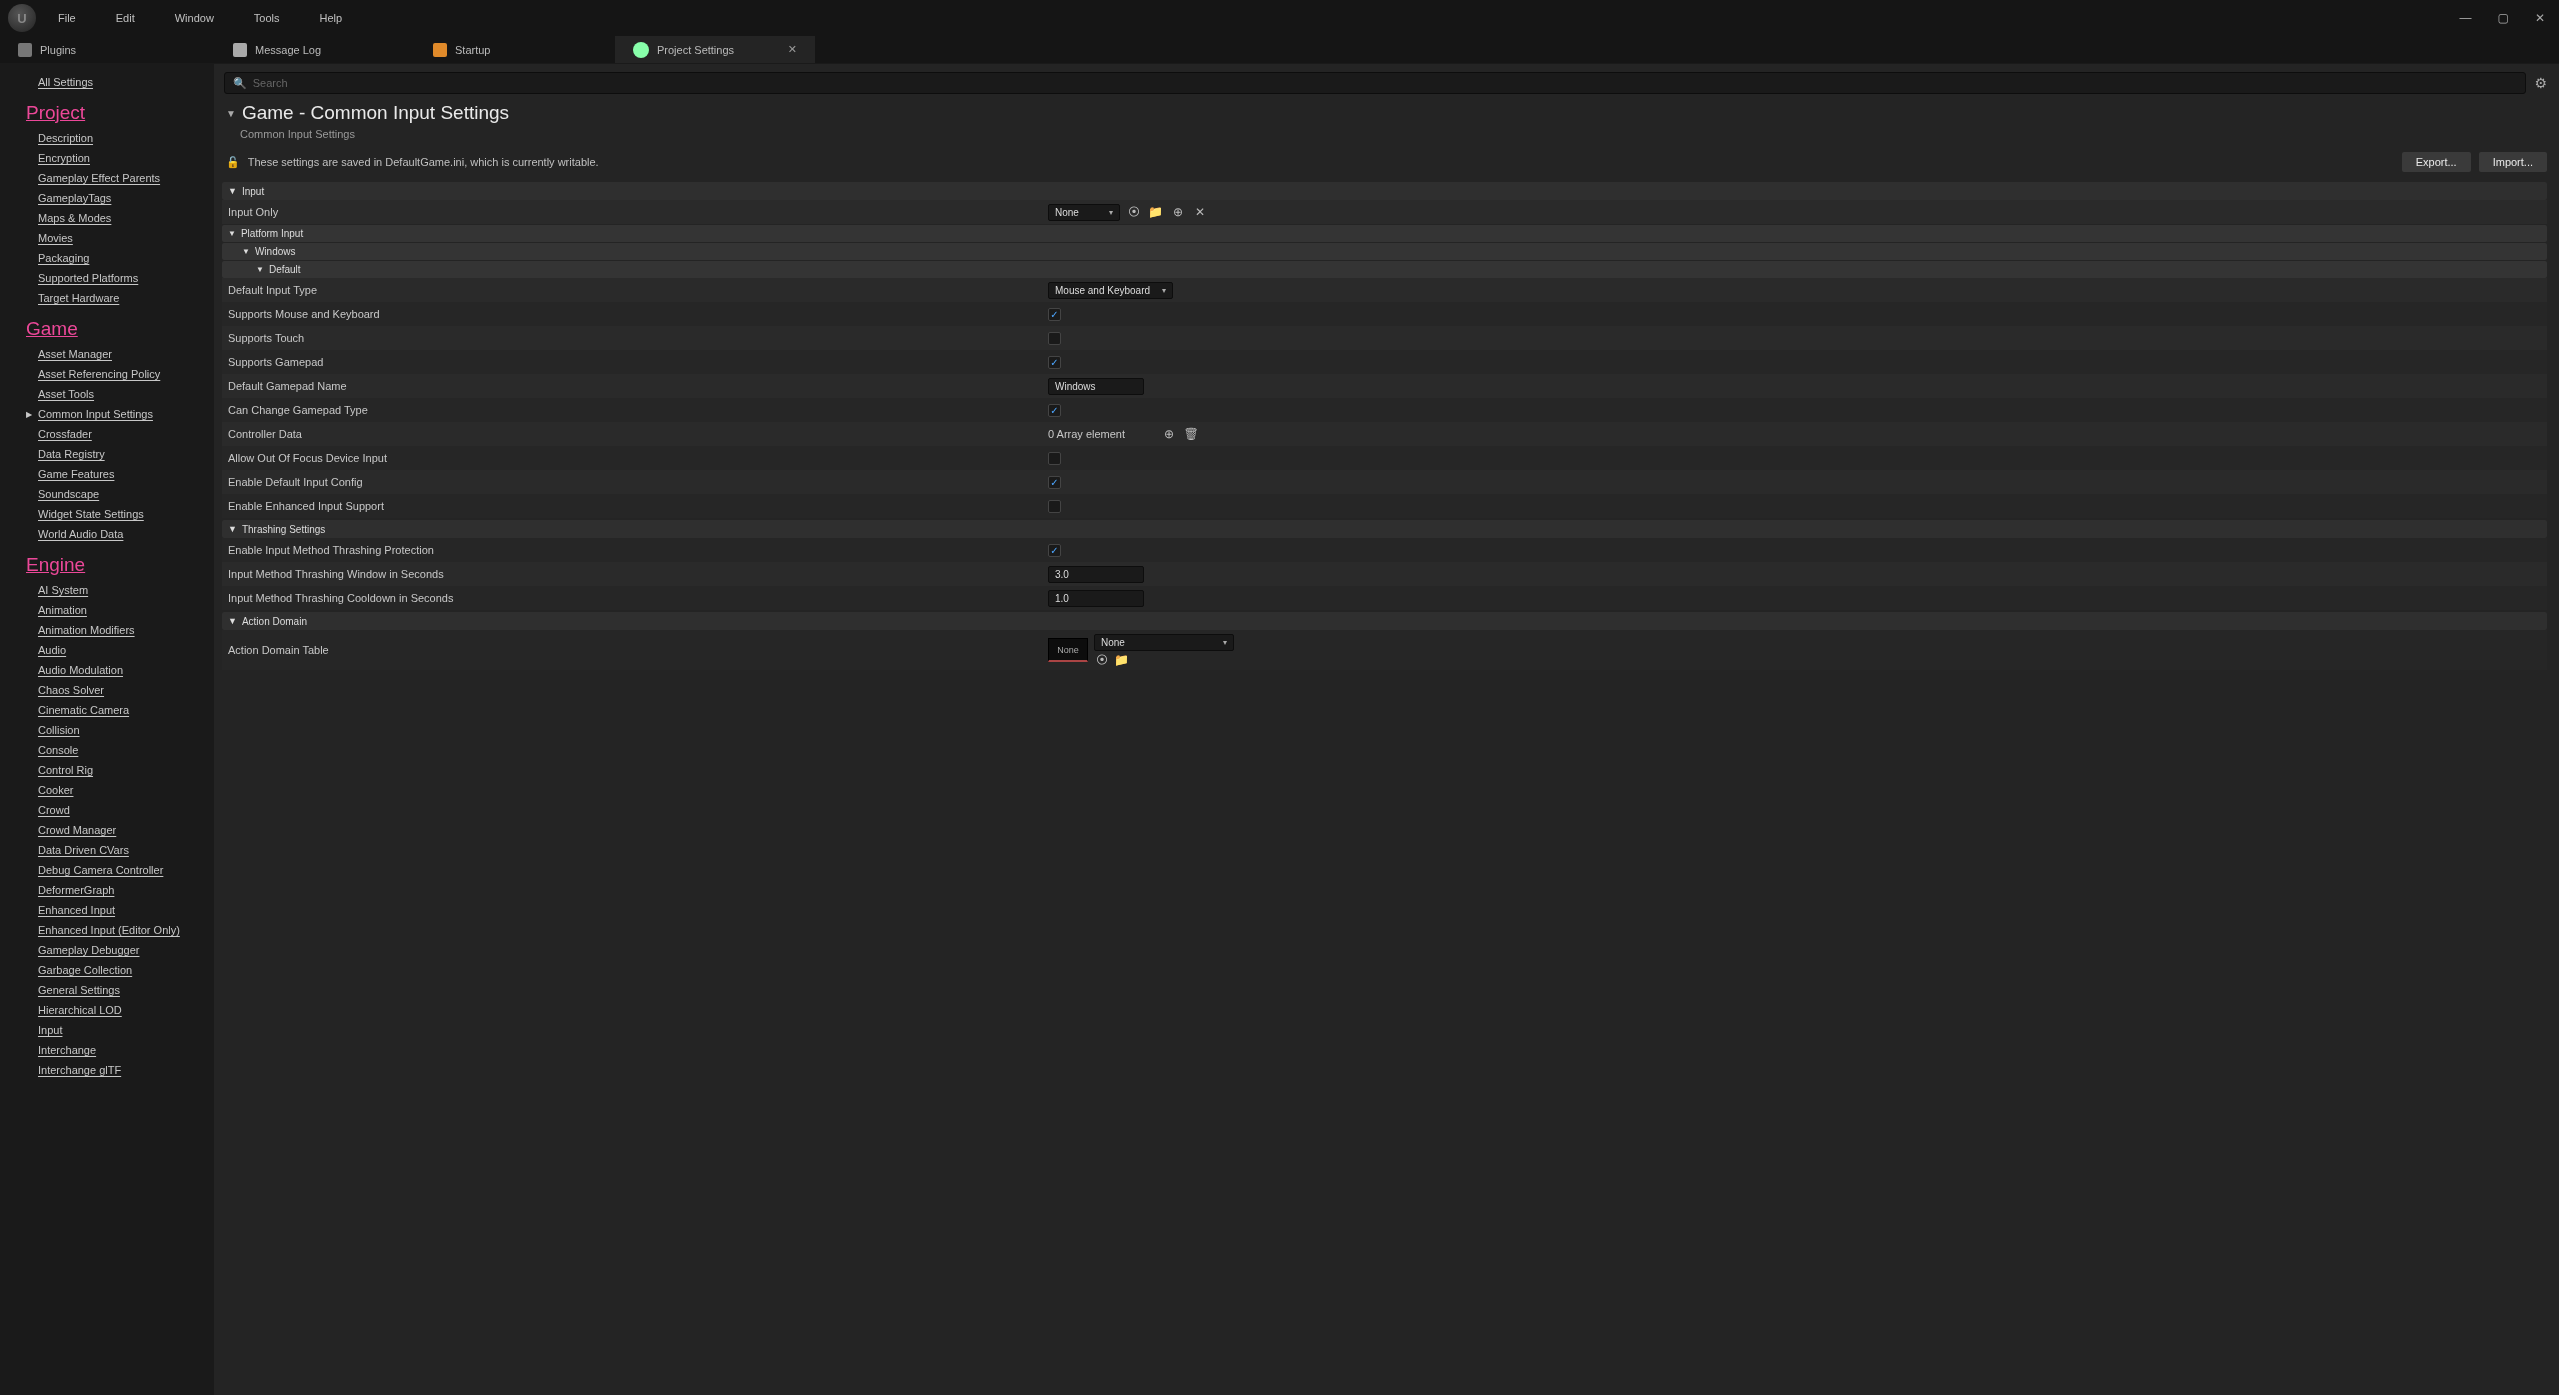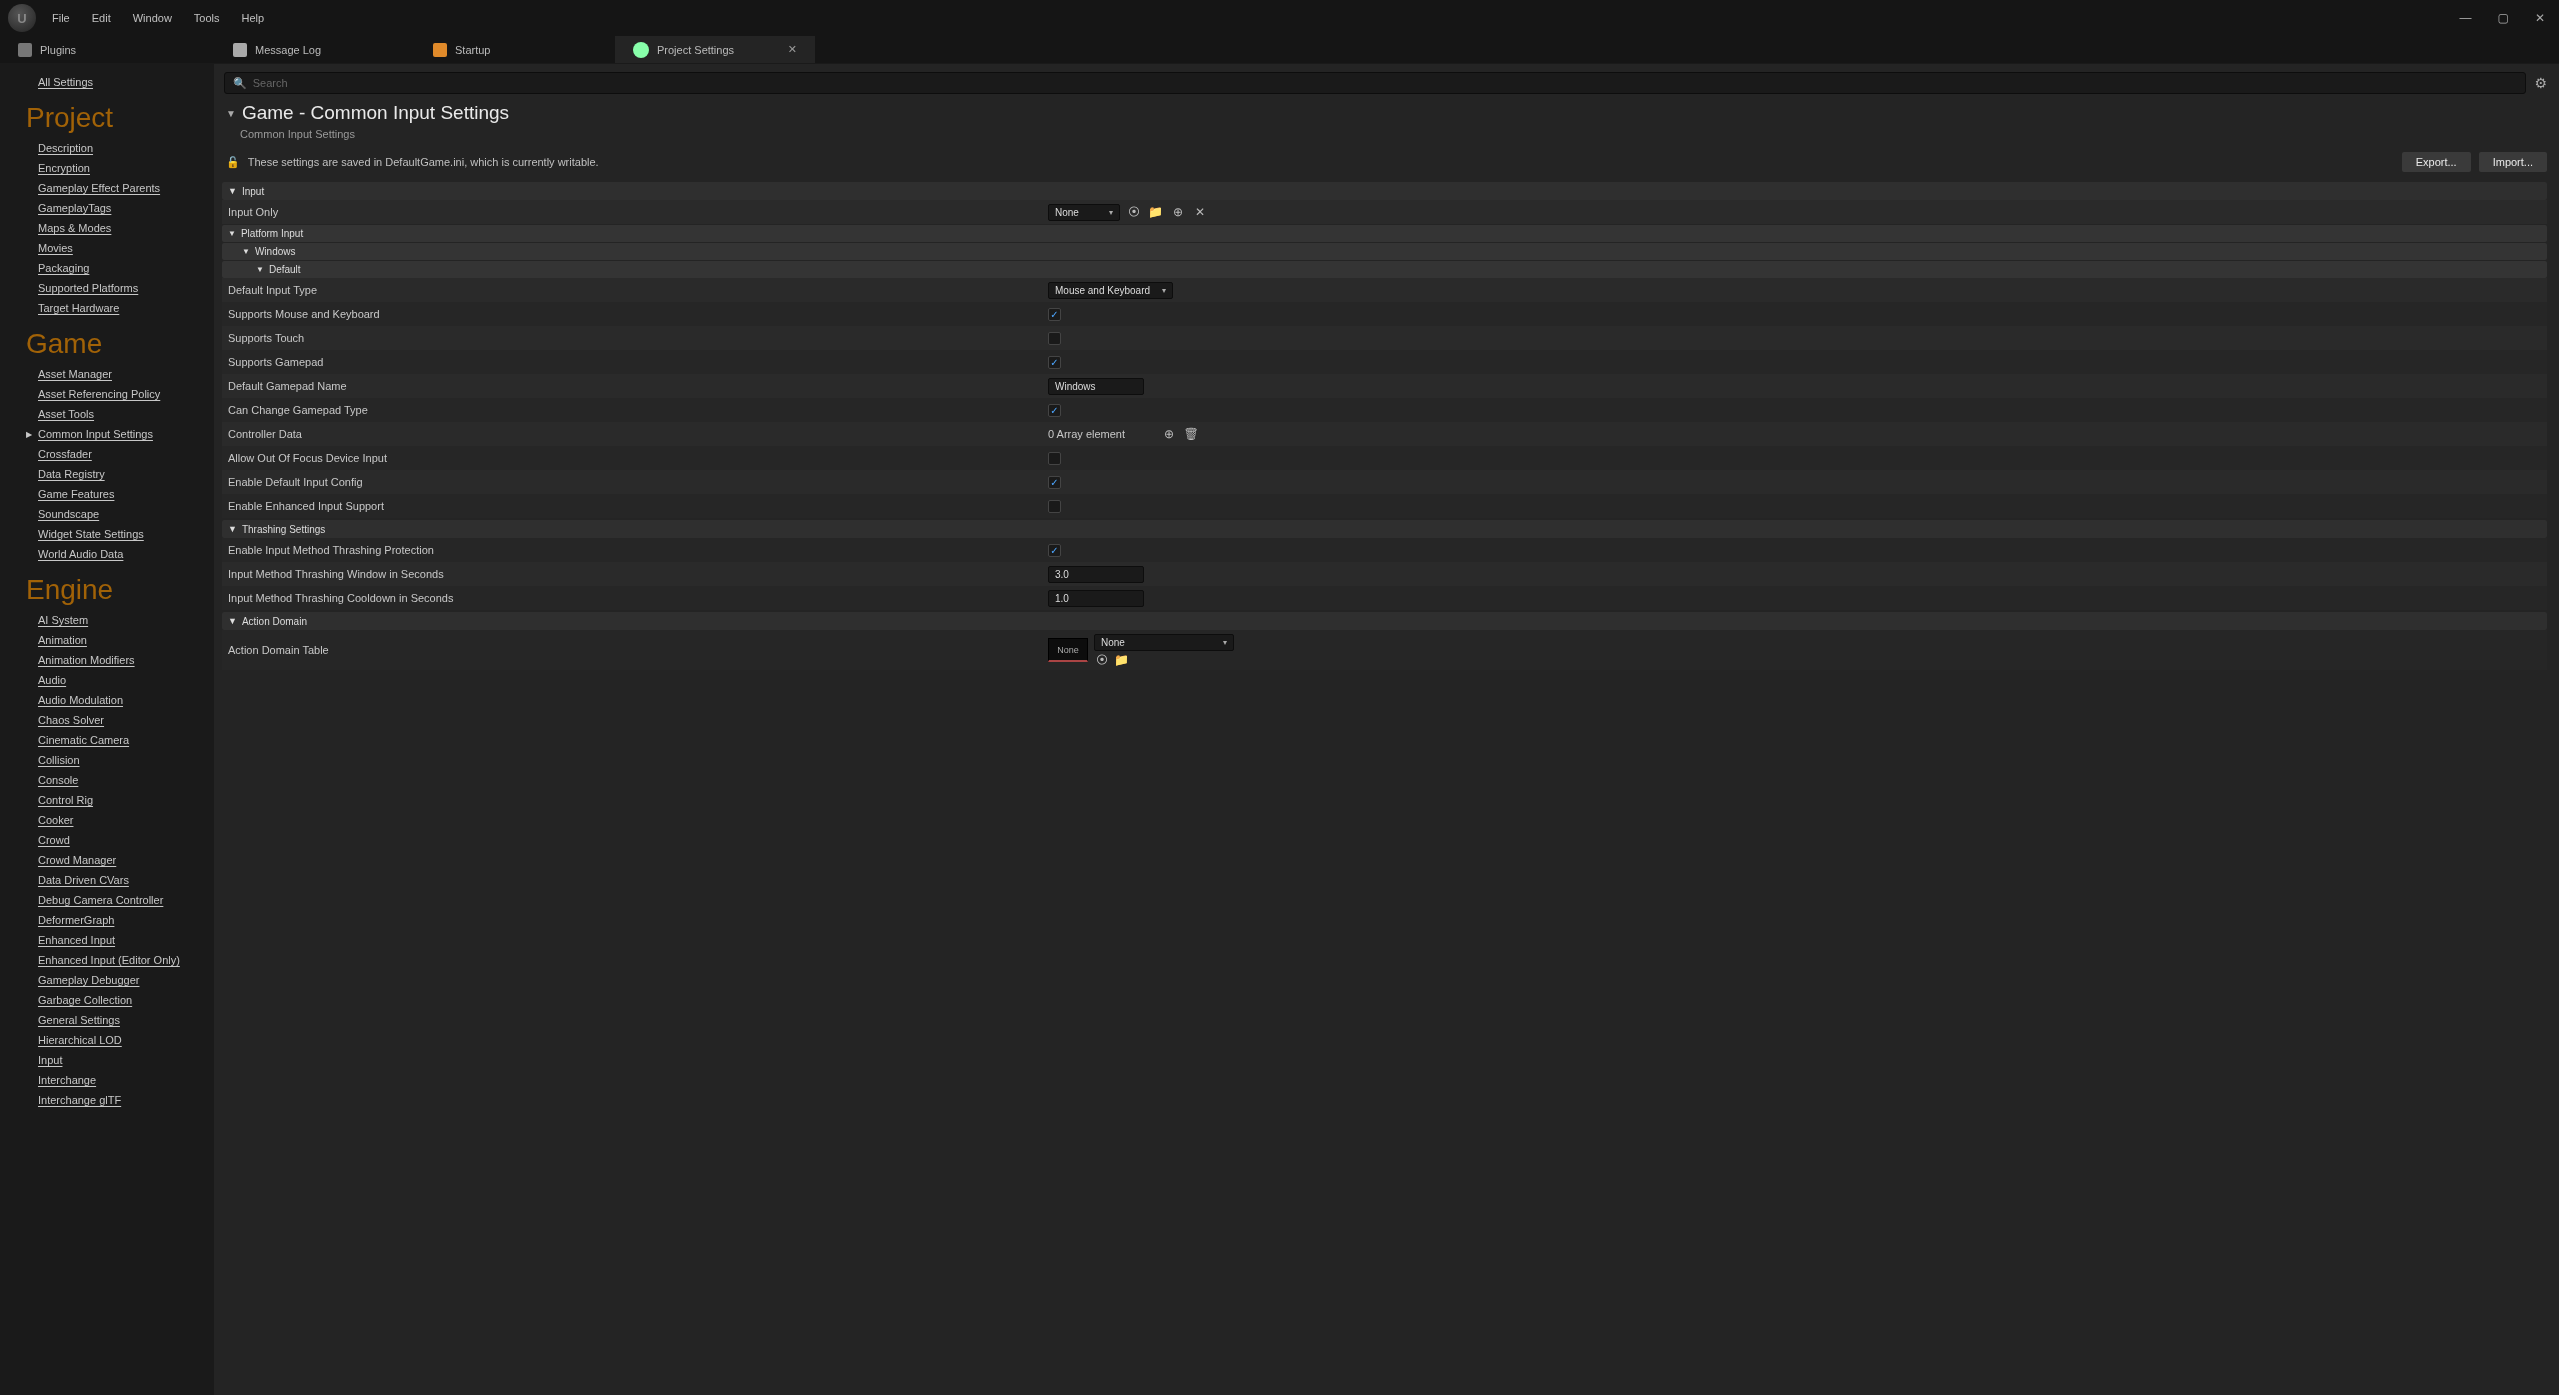--- a/index.html
+++ b/index.html
@@ -1,21 +1,21 @@
 <!DOCTYPE html>
 <html><head>
 <meta charset="utf-8">
 <style>
 * { margin:0; padding:0; box-sizing:border-box; font-family:"Segoe UI",Tahoma,sans-serif; }
 body { background:#151515; color:#c8c8c8; font-size:11px; overflow:hidden; width:2559px; height:1395px; }
 
 
 .titlebar { height:36px; background:#151515; display:flex; align-items:center; }
 .logo { width:28px; height:28px; border-radius:50%; background:radial-gradient(circle at 40% 35%,#555,#222); margin:0 8px; display:flex; align-items:center; justify-content:center; color:#888; font-weight:bold; font-size:13px;}
-.menus { display:flex; gap:22px; margin-left:8px; }
+.menus { display:flex; gap:40px; margin-left:14px; }
 .menus span { font-size:11px; color:#c0c0c0; cursor:default; }
 .win-controls { margin-left:auto; display:flex; gap:26px; padding-right:14px; color:#aaa; font-size:12px; }
 .win-controls span { cursor:default; }
 
 
 .tabbar { height:28px; background:#151515; display:flex; border-bottom:1px solid #1a1a1a; }
 .tab { display:flex; align-items:center; gap:8px; padding:0 18px; min-width:200px; color:#bbb; font-size:11px; }
 .tab.plugins { min-width:215px; }
 .tab.active { background:#242424; }
 .tab-ico { width:14px; height:14px; border-radius:2px; display:inline-block; }
@@ -23,21 +23,21 @@
 .ico-msg  { background:#aaa; }
 .ico-start{ background:#e08a2a; }
 .ico-proj { background:#8fa; width:16px;height:16px;border-radius:50%;}
 .tab .close { margin-left:auto; color:#999; }
 
 
 .body { display:flex; height:calc(100% - 64px); }
 .sidebar { width:214px; background:#1a1a1a; overflow-y:auto; padding:8px 0 20px 16px;}
 .sidebar::-webkit-scrollbar{width:8px;} .sidebar::-webkit-scrollbar-thumb{background:#3a3a3a;border-radius:4px;}
 .sb-link { display:block; padding:2px 0 2px 22px; font-size:11px; color:#c8c8c8; text-decoration:underline; text-underline-offset:2px; cursor:default; line-height:16px; }
-.sb-cat  { padding:10px 0 4px 10px; font-size:28px; color:#a16207; }
+.sb-cat  { padding:10px 0 4px 10px; font-size:19px; color:#ec4899;text-decoration:underline; }
 .sb-link.selected { position:relative; }
 .sb-link.selected::before { content:"▶"; position:absolute; left:10px; font-size:8px; color:#c8c8c8; top:3px;}
 .main { flex:1; background:#242424; display:flex; flex-direction:column; overflow:hidden;}
 .searchrow { display:flex; align-items:center; gap:8px; padding:8px 12px 4px 10px;}
 .search { flex:1; height:22px; background:#1a1a1a; border:1px solid #0d0d0d; border-radius:3px; display:flex; align-items:center; padding:0 8px; color:#666;}
 .search .mag { margin-right:6px; font-size:11px;}
 .gear { color:#aaa; font-size:14px; cursor:default;}
 .header { padding:4px 12px 8px 12px; }
 .header h1 { font-size:19px; font-weight:400; color:#eaeaea; display:flex; align-items:center; gap:6px;}
 .header h1 .tri { font-size:10px; color:#aaa;}

